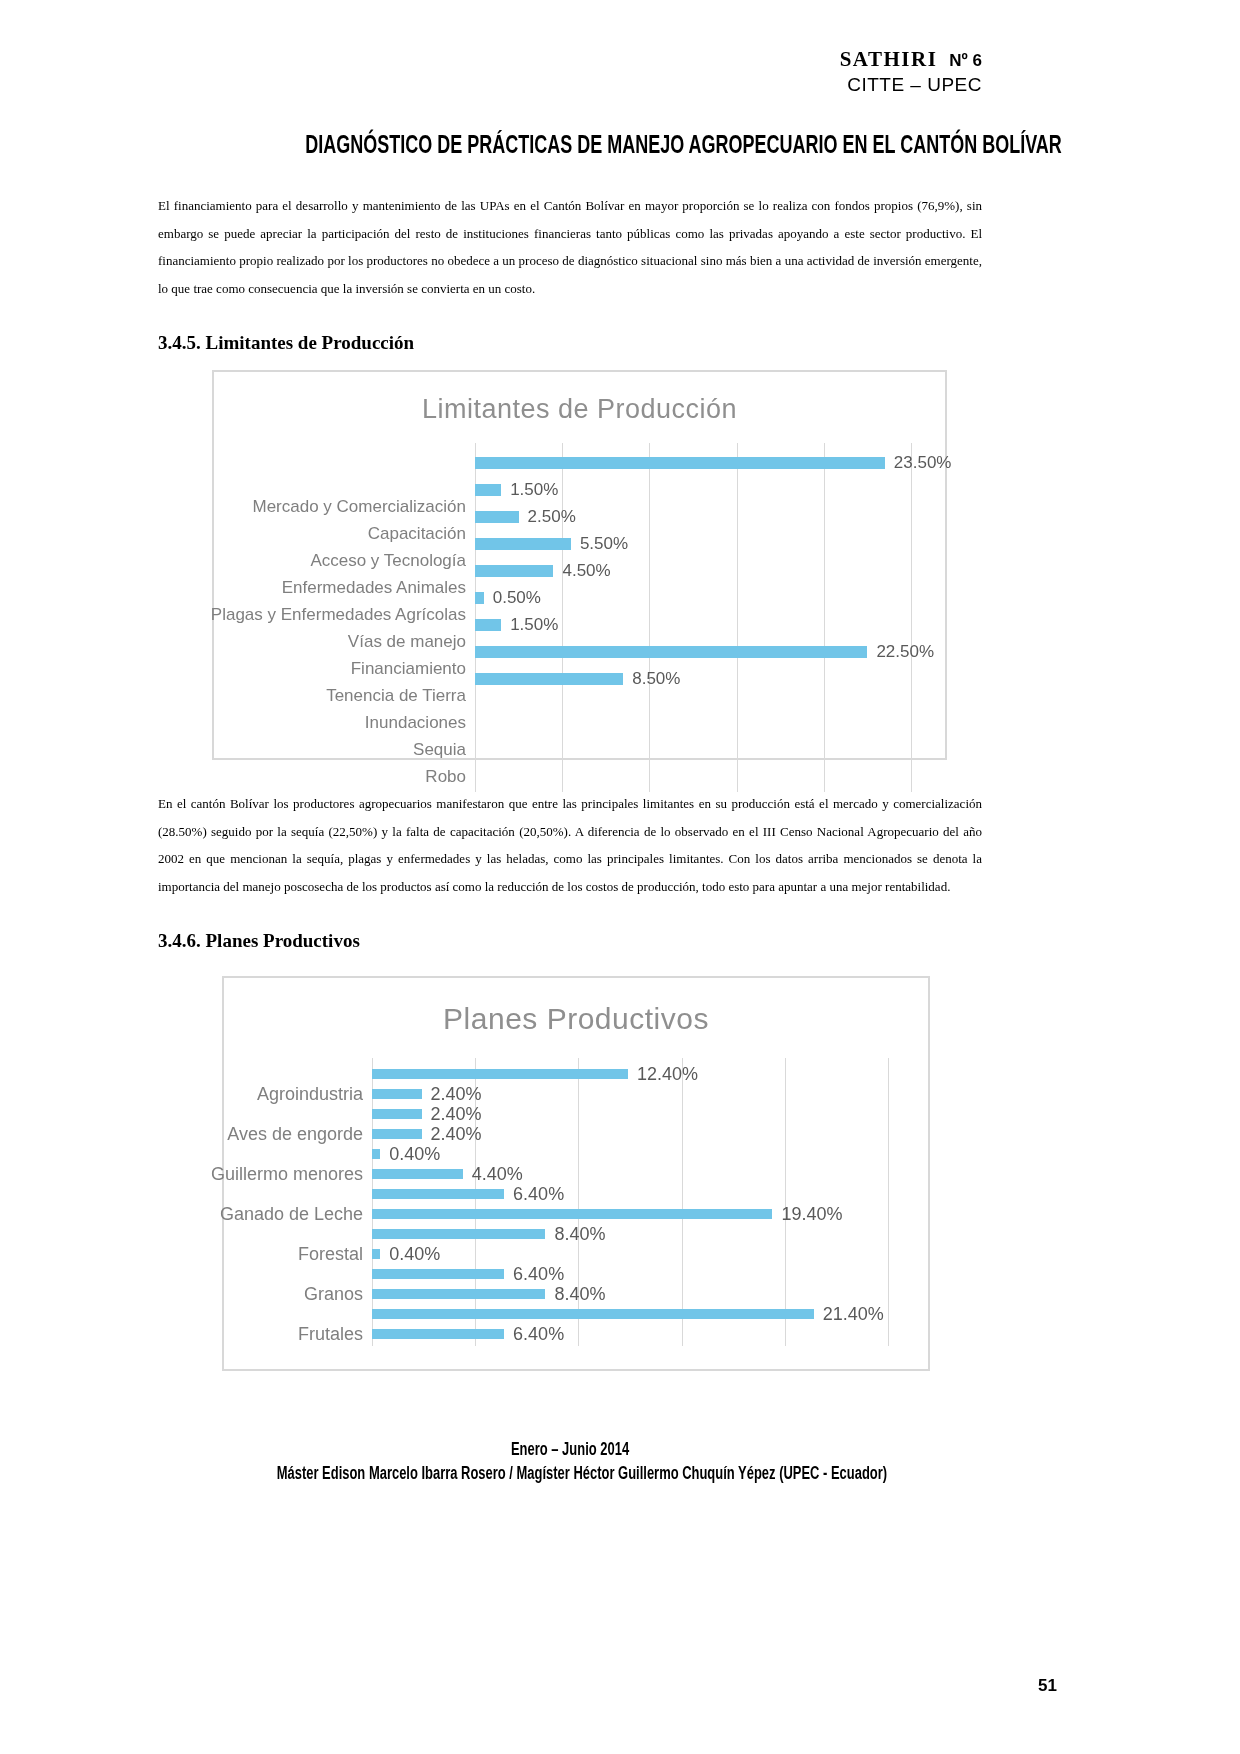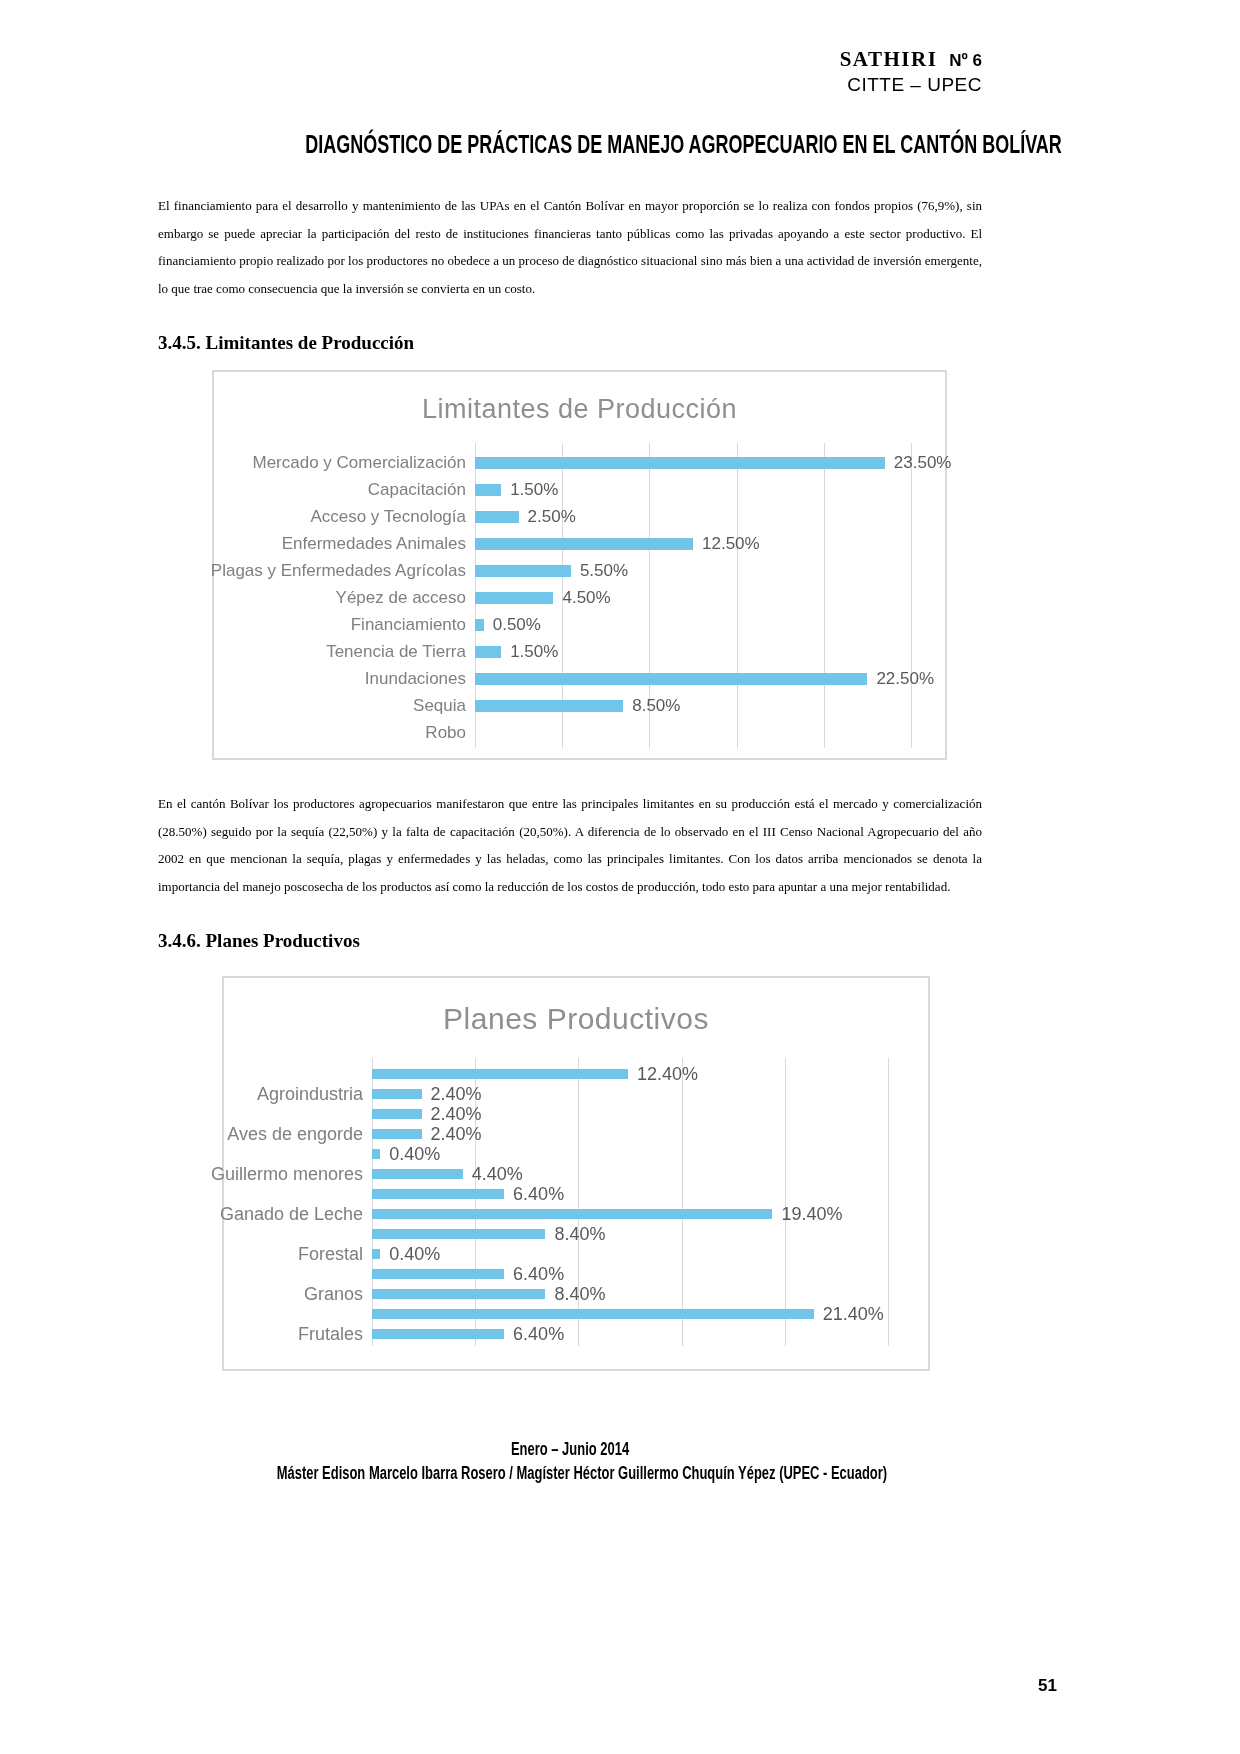--- a/index.html
+++ b/index.html
@@ -29,21 +29,21 @@
   .chart-box { border:2px solid #d8d8d8; background:#fff; }
   #chart-a { margin:16px 0 0 54px; width:735px; height:390px; padding-top:22px; }
   #chart-b { margin:24px 0 0 64px; width:708px; height:395px; padding-top:24px; }
   .chart-title { text-align:center; color:#8f8f8f; font-family:"Liberation Sans", sans-serif; letter-spacing:0.5px; }
   #chart-a .chart-title { font-size:27px; }
   #chart-b .chart-title { font-size:30px; }
   .plot { display:flex; }
   #chart-a .plot { margin-top:24px; padding-right:34px; }
   #chart-b .plot { margin-top:28px; padding-right:40px; }
   .labels { display:flex; flex-direction:column; }
-  #chart-a .labels { width:261px; }
+  #chart-a .labels { width:261px;margin-top:44px; }
   #chart-b .labels { width:148px; }
   .cat-label {
     display:flex; align-items:center; justify-content:flex-end; padding-right:9px;
     color:#7f7f7f; font-family:"Liberation Sans", sans-serif; white-space:nowrap;
   }
   #chart-a .cat-label { height:27px; font-size:17px; }
   #chart-b .cat-label { height:20px; font-size:18px; }
   .track { flex:1; position:relative; }
   .grid-overlay { position:absolute; top:-6px; bottom:-2px; left:0; right:0; }
   .gridline { position:absolute; top:0; bottom:0; width:1px; background:#d9d9d9; }
@@ -82,21 +82,21 @@
 
   <div class="chart-box" id="chart-a">
       <div class="chart-title" style="color: rgb(143, 143, 143);">Limitantes de Producción</div>
       <div class="plot">
         <div class="labels">
           <div class="cat-label" style="color: rgb(127, 127, 127);">Mercado y Comercialización</div>
           <div class="cat-label" style="color: rgb(127, 127, 127);">Capacitación</div>
           <div class="cat-label" style="color: rgb(127, 127, 127); padding-left: 7px;">Acceso y Tecnología</div>
           <div class="cat-label" style="color: rgb(127, 127, 127); padding-left: 28px;">Enfermedades Animales</div>
           <div class="cat-label" style="color: rgb(127, 127, 127);">Plagas y Enfermedades Agrícolas</div>
-          <div class="cat-label" style="color: rgb(127, 127, 127);">Yépez de acceso</div>
+          <div class="cat-label" style="color: rgb(127, 127, 127);">Vías de manejo</div>
           <div class="cat-label" style="color: rgb(127, 127, 127);">Financiamiento</div>
           <div class="cat-label" style="color: rgb(127, 127, 127);">Tenencia de Tierra</div>
           <div class="cat-label" style="color: rgb(127, 127, 127);">Inundaciones</div>
           <div class="cat-label" style="color: rgb(127, 127, 127);">Sequia</div>
           <div class="cat-label" style="color: rgb(127, 127, 127);">Robo</div>
         </div>
         <div class="track">
           <div class="grid-overlay">
             <div class="gridline" style="left: 0%; background: rgb(217, 217, 217);"></div>
             <div class="gridline" style="left: 20%; background: rgb(217, 217, 217);"></div>
@@ -111,24 +111,20 @@
           </div>
           <div class="bar-row">
             <div class="bar" style="width: 6%; background: rgb(113, 197, 232);"></div>
             <span class="val-label" style="color: rgb(89, 89, 89);">1.50%</span>
           </div>
           <div class="bar-row">
             <div class="bar" style="width: 10%; background: rgb(113, 197, 232);"></div>
             <span class="val-label" style="color: rgb(89, 89, 89);">2.50%</span>
           </div>
           <div class="bar-row">
-            <div class="bar" style="width: 50%; background: rgb(113, 197, 232);"></div>
-            <span class="val-label" style="color: rgb(89, 89, 89);">12.50%</span>
-          </div>
-          <div class="bar-row">
             <div class="bar" style="width: 22%; background: rgb(113, 197, 232);"></div>
             <span class="val-label" style="color: rgb(89, 89, 89);">5.50%</span>
           </div>
           <div class="bar-row">
             <div class="bar" style="width: 18%; background: rgb(113, 197, 232);"></div>
             <span class="val-label" style="color: rgb(89, 89, 89);">4.50%</span>
           </div>
           <div class="bar-row">
             <div class="bar" style="width: 2%; background: rgb(113, 197, 232);"></div>
             <span class="val-label" style="color: rgb(89, 89, 89);">0.50%</span>

